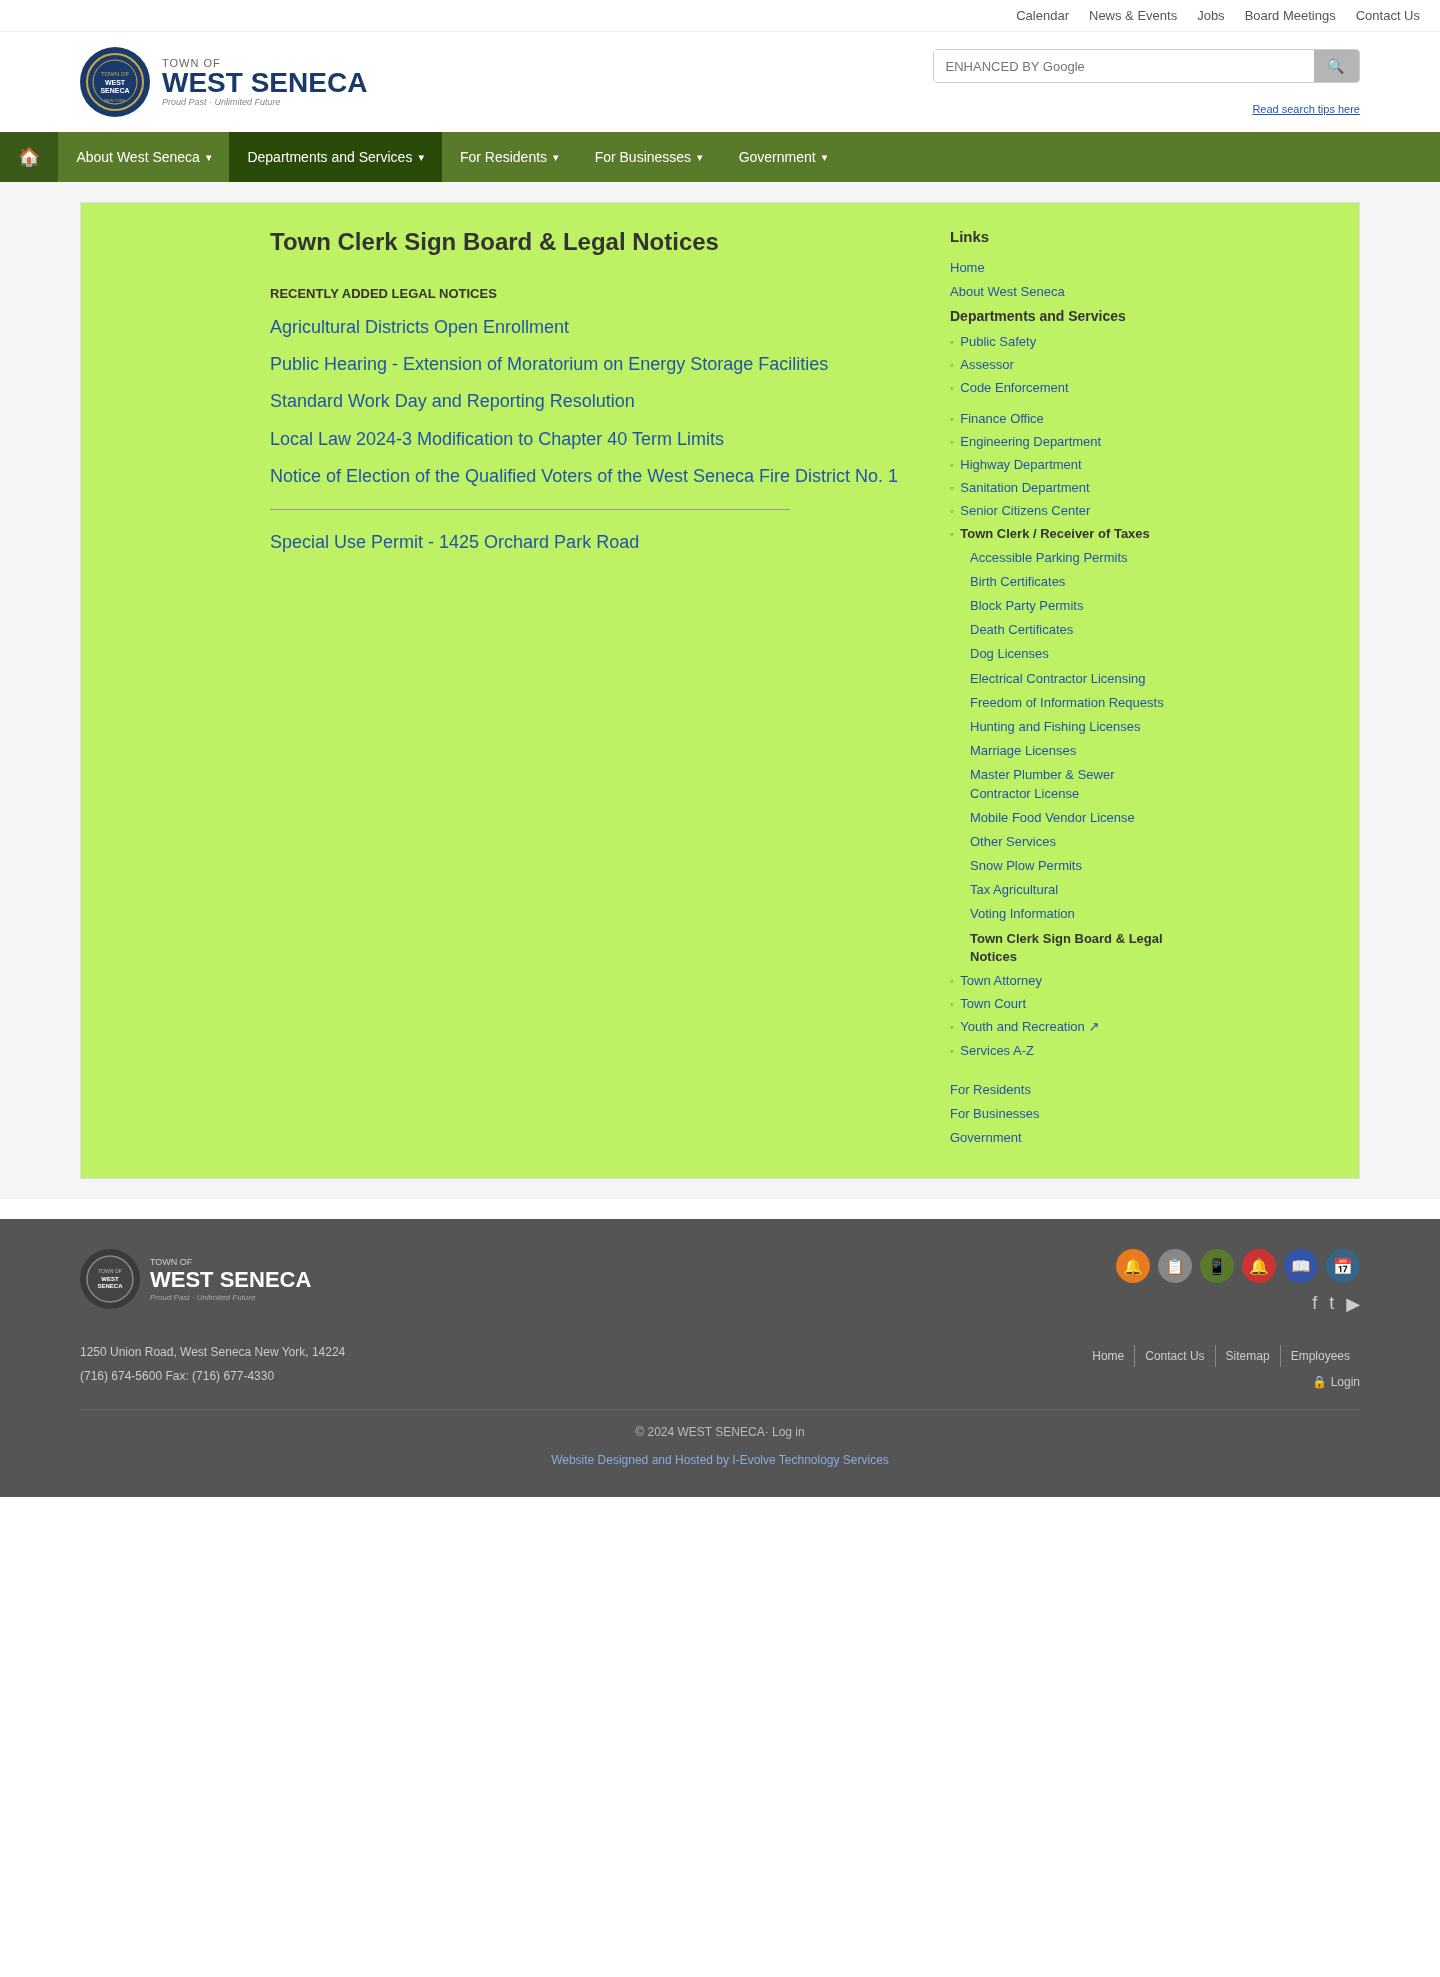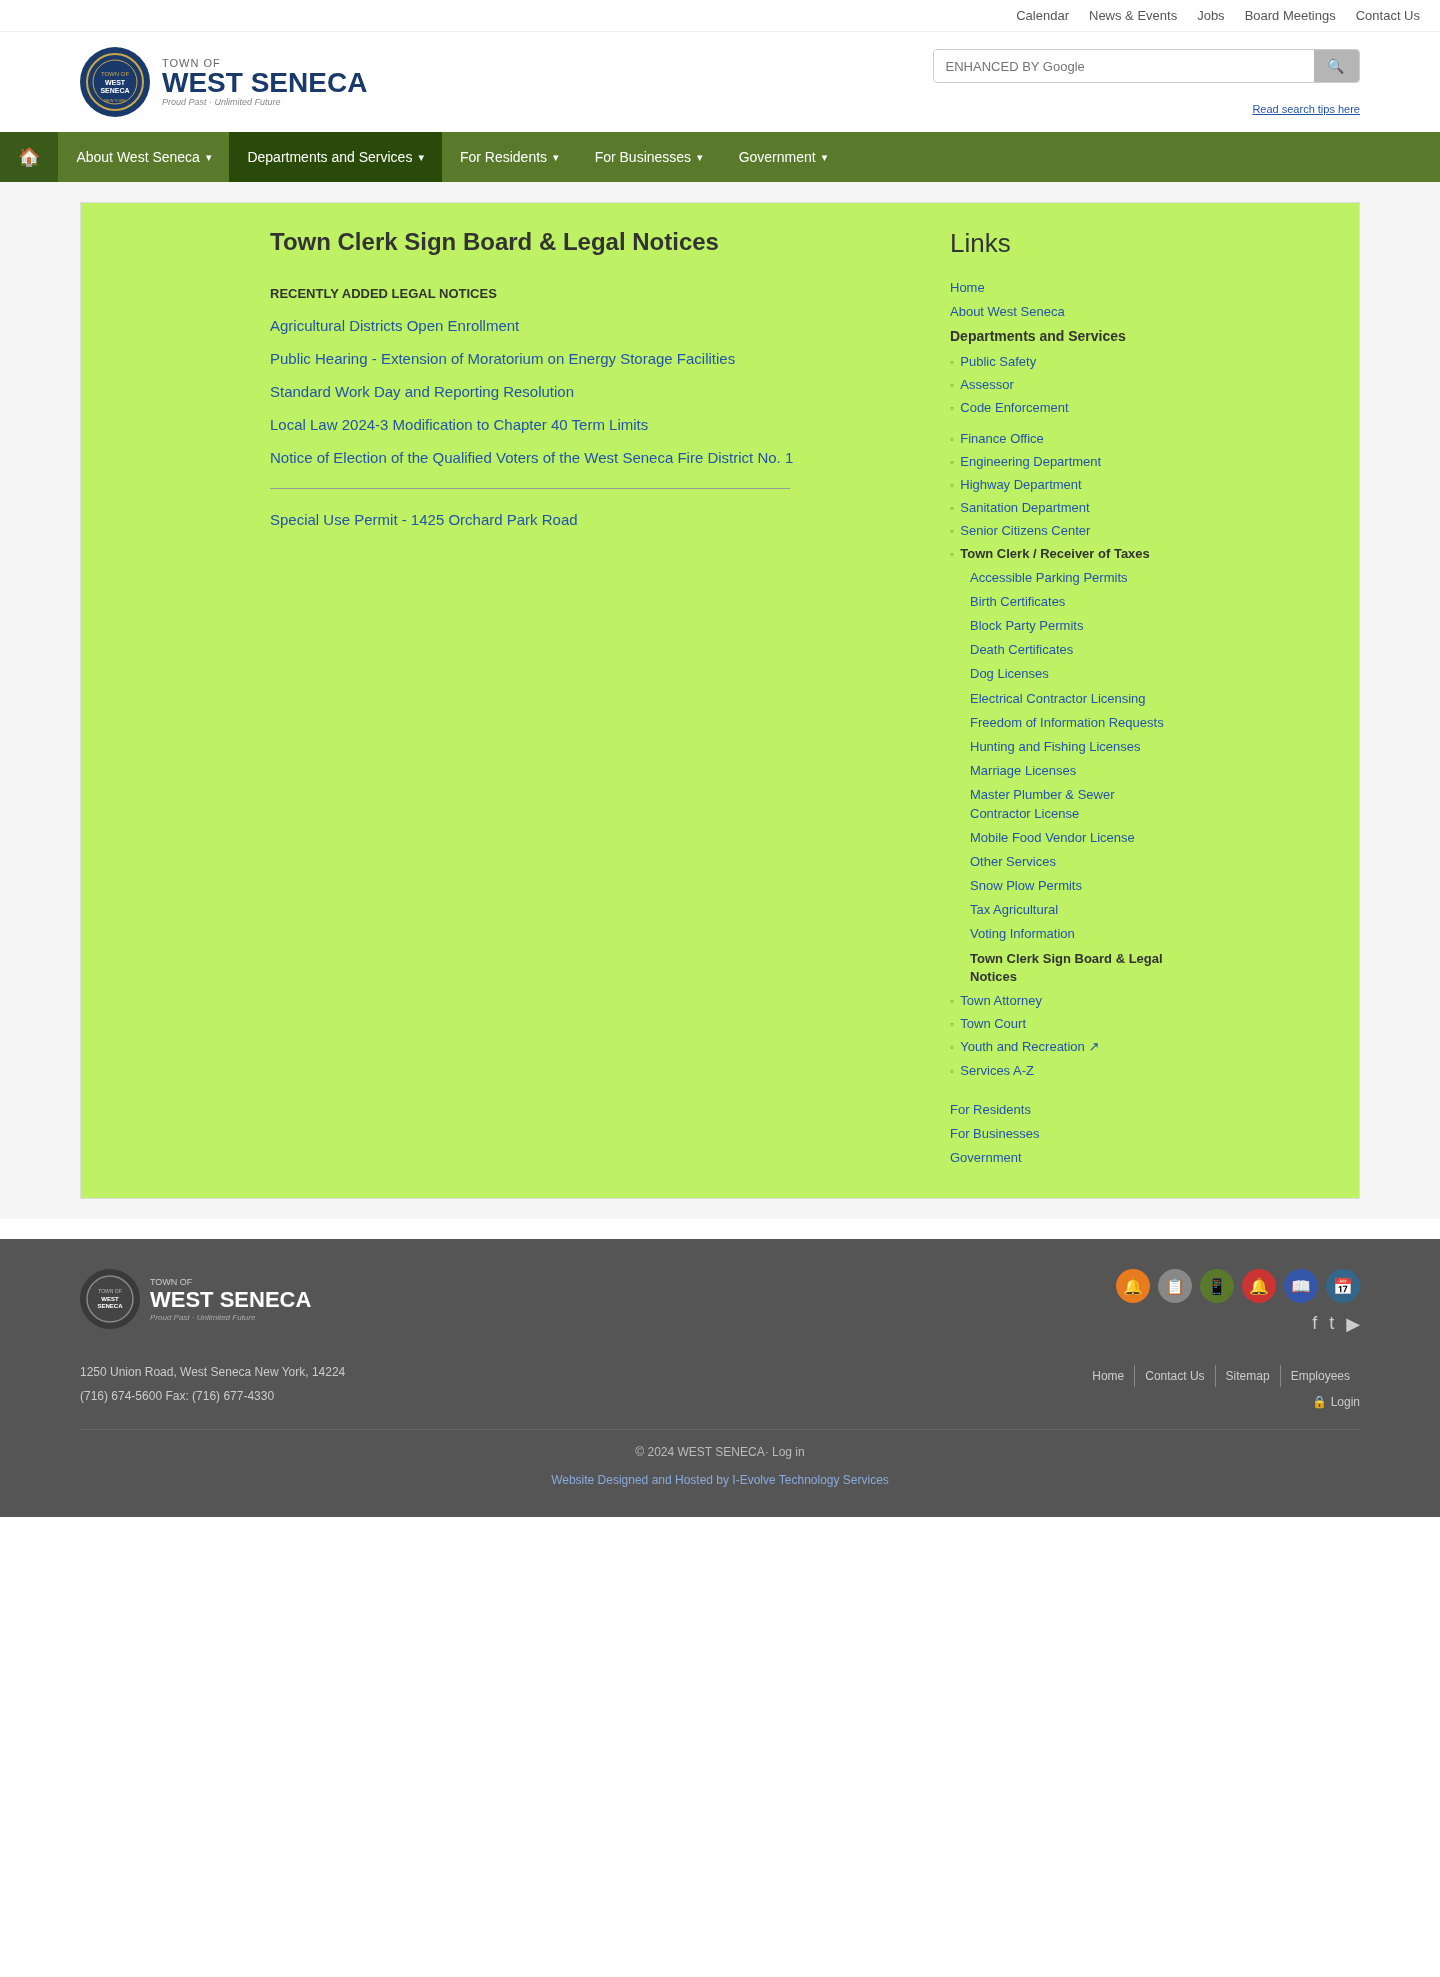--- a/index.html
+++ b/index.html
@@ -160,42 +160,42 @@
       font-size: 13px;
       margin-bottom: 14px;
       color: #333;
     }
 
     .legal-link {
       display: block;
       color: #2255aa;
       text-decoration: none;
       margin-bottom: 12px;
-      font-size: 15px;
+      font-size: 18px;
       line-height: 1.4;
     }
 
     .divider {
       border: none;
       border-top: 1px solid #999;
       margin: 20px 0;
       width: 80%;
     }
 
     
     .sidebar {
       width: 220px;
       flex-shrink: 0;
     }
 
     .sidebar-title {
-      font-size: 26px;
-      font-weight: normal;
+      font-size: 15px;
+      font-weight: bold;
       color: #333;
-      margin-bottom: 20px;
+      margin-bottom: 14px;
     }
 
     .sidebar-link {
       display: block;
       color: #2255aa;
       text-decoration: none;
       font-size: 13px;
       margin-bottom: 6px;
       line-height: 1.4;
     }

